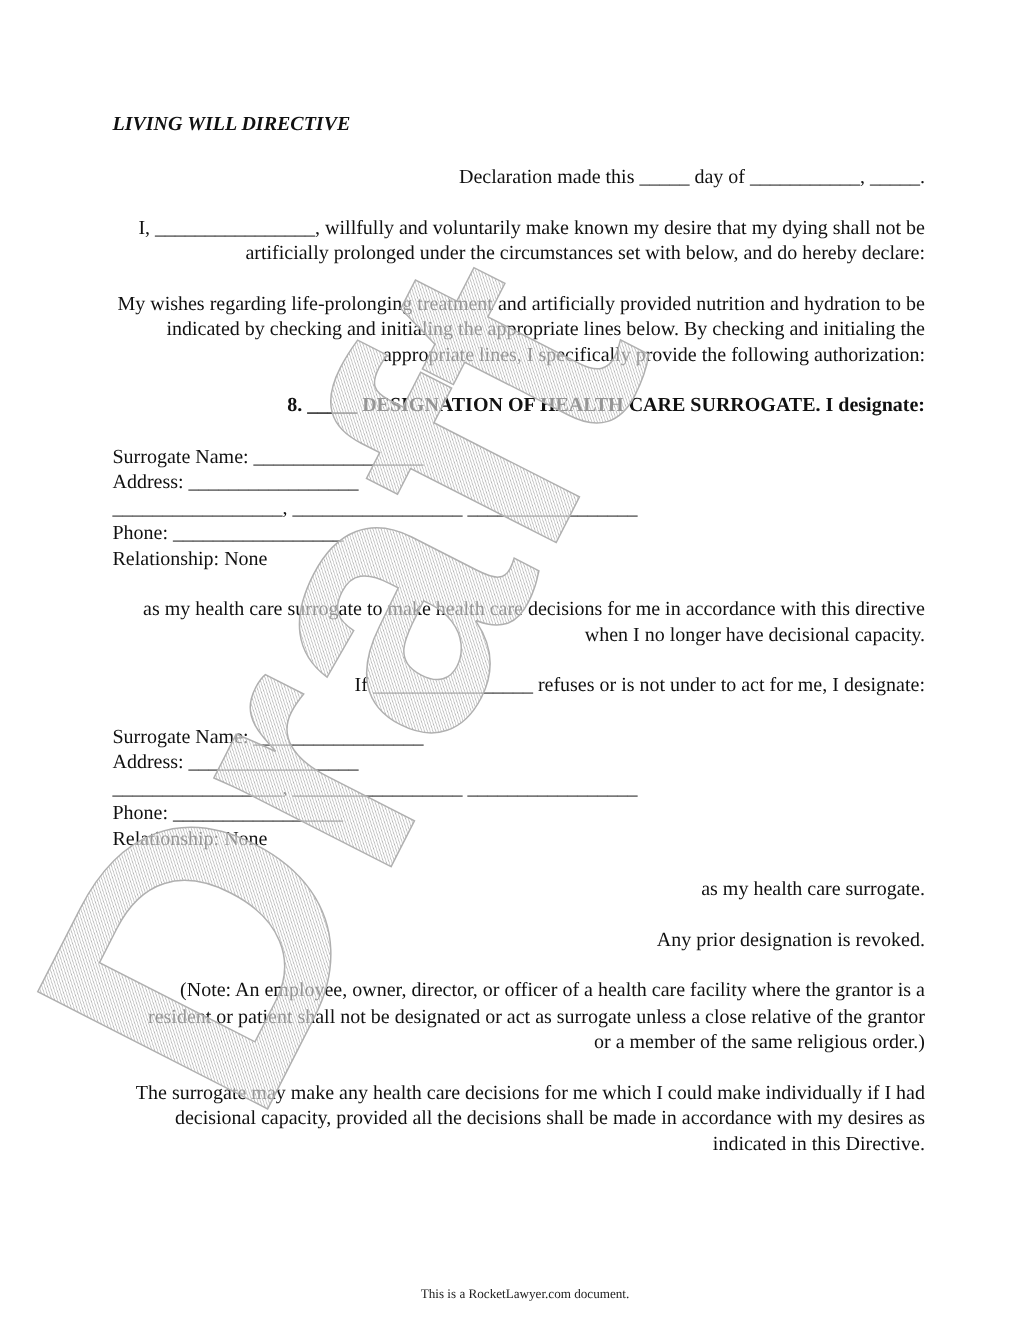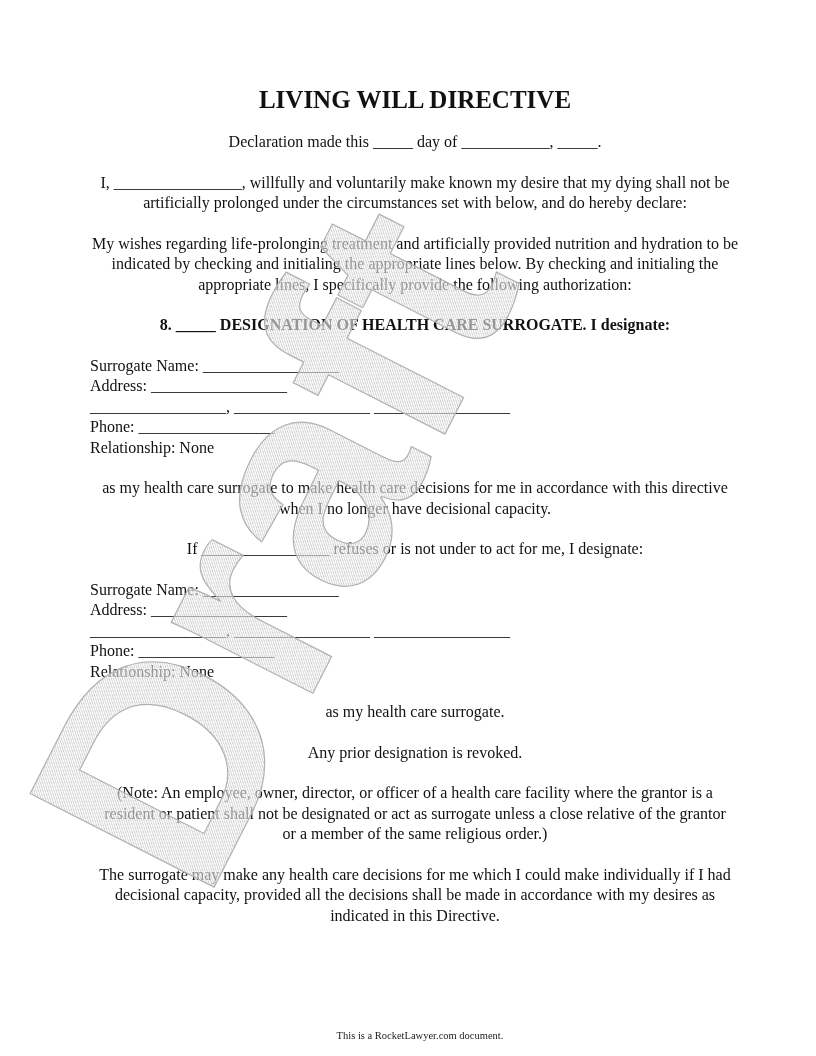--- a/index.html
+++ b/index.html
@@ -22,30 +22,31 @@
     }
     .content {
       position: absolute;
       left: 90px;
       top: 88px;
       width: 650px;
       font-size: 16px;
       line-height: 20.5px;
     }
     .title {
-      text-align: center;
+      text-align: left;
       font-weight: bold;
-      font-size: 25px;
+      font-style: italic;
+      font-size: 16px;
       line-height: 24px;
       margin: 0 0 20px 0;
       padding-left: 0;
     }
     p {
       margin: 0 0 20px 0;
-      text-align: center;
+      text-align: right;
     }
     .line { display: block; white-space: pre; }
     .heading {
       font-weight: bold;
     }
     .heading .normal { font-weight: bold; }
     .block { margin: 0 0 20px 0; }
     .footer {
       position: absolute;
       left: 12px;

